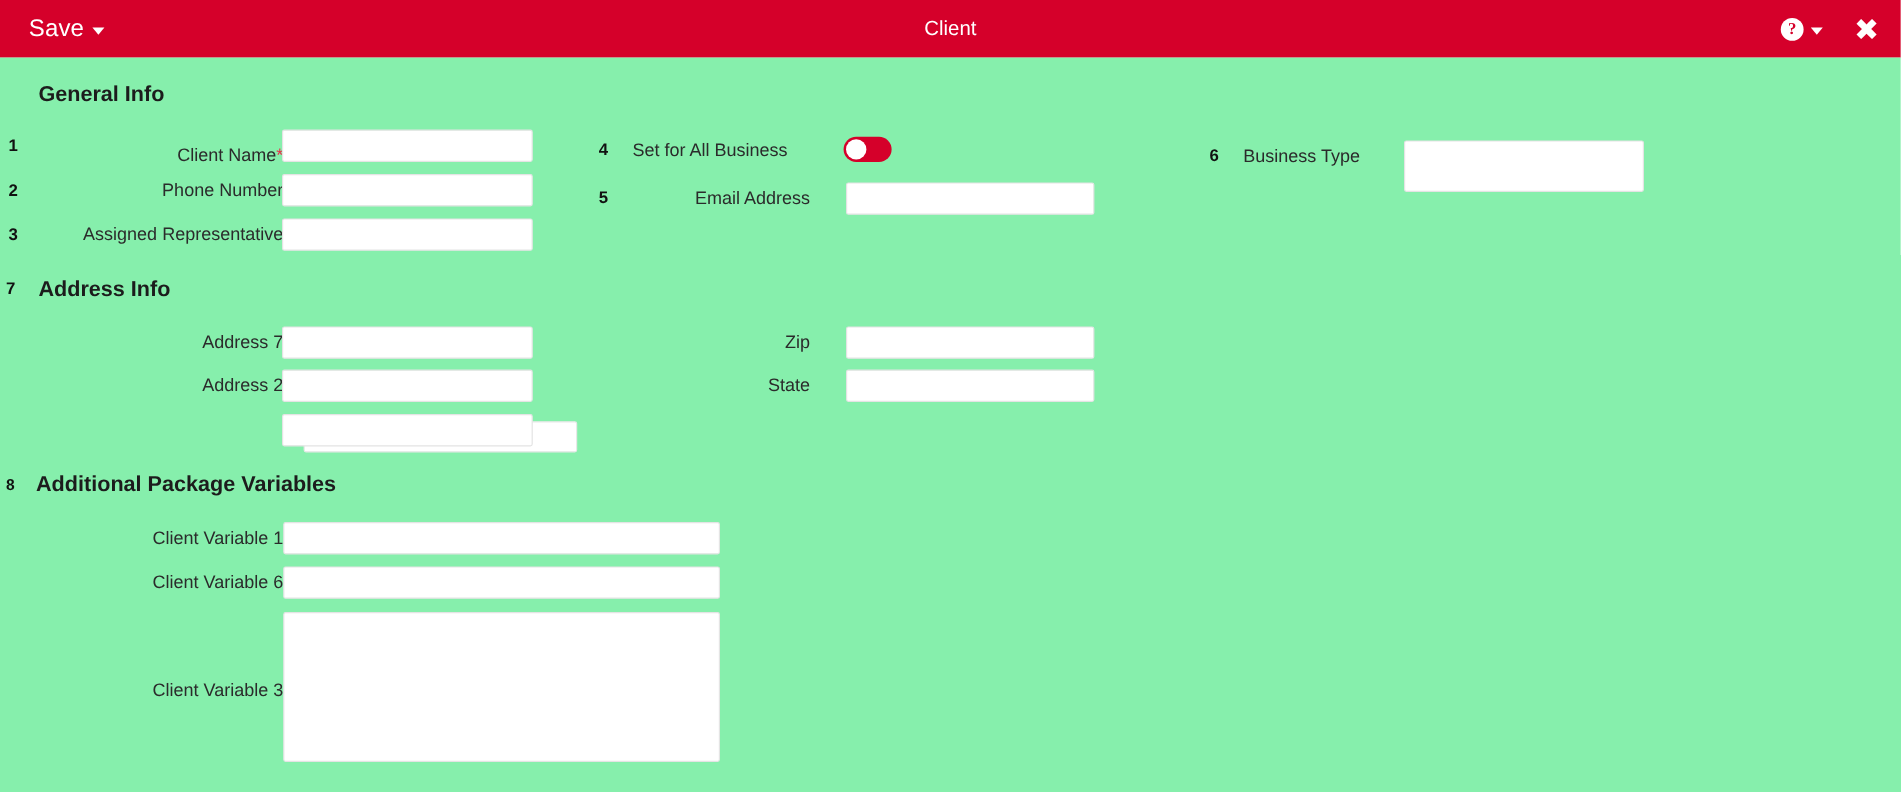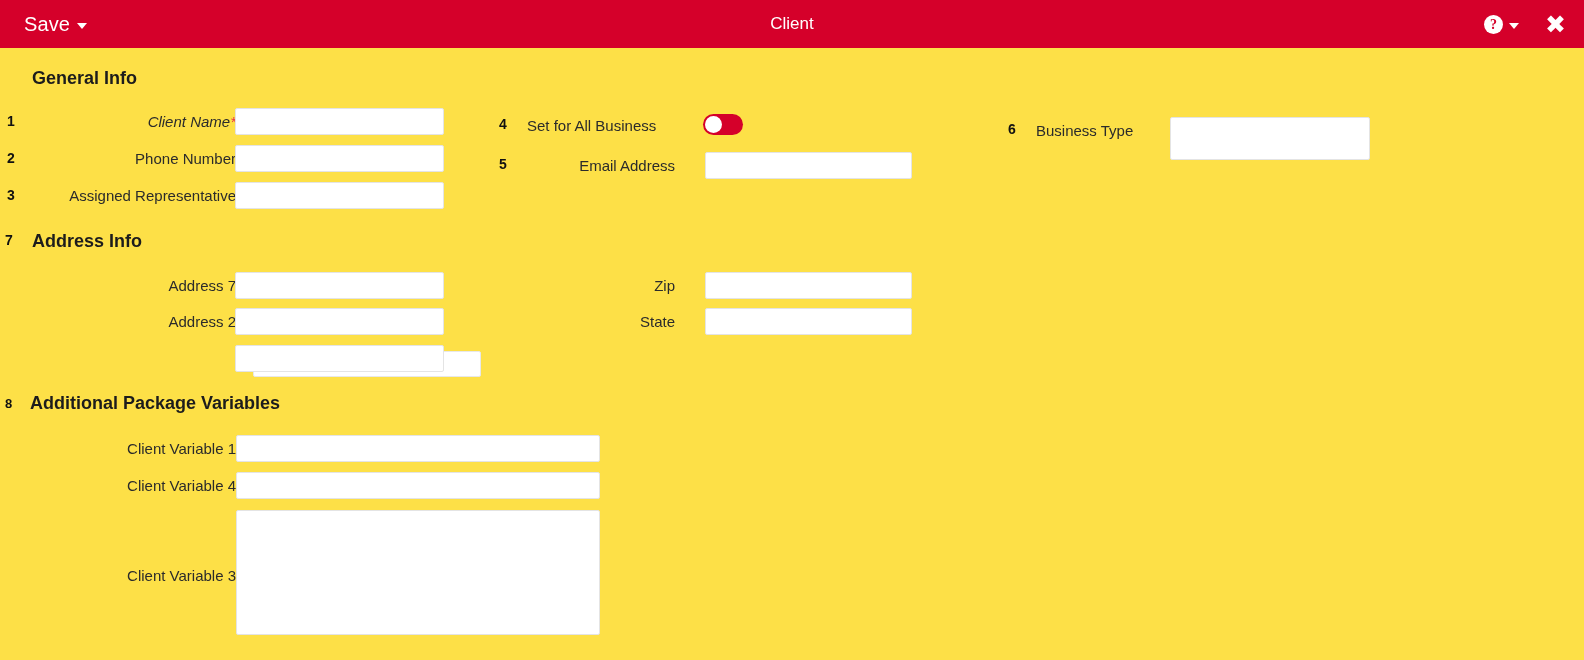--- a/index.html
+++ b/index.html
@@ -81,21 +81,21 @@
     line-height: 25px;
     color: #ffffff;
     font-family: "DejaVu Sans", sans-serif;
   }
 
   
   .canvas {
     position: relative;
     width: 1584px;
     height: 612px;
-    background: #fde047;
+    background: #86efac;
   }
 
   .section-title {
     position: absolute;
     font-size: 18px;
     font-weight: bold;
     color: #1c1c1c;
     white-space: nowrap;
   }
 
@@ -178,21 +178,21 @@
     <div class="close-icon">✖</div>
   </div>
 
 </div>
 
 <div class="canvas">
 
   <div class="section-title" style="left:32px; top:20px;">General Info</div>
 
   <div class="marker" style="left:7px; top:65px;">1</div>
-  <div class="field-label" style="right:1348px; top:66px;font-style:italic;"><span>Client Name</span><span class="req-star">*</span></div>
+  <div class="field-label" style="right:1348px; top:74px;"><span>Client Name</span><span class="req-star">*</span></div>
   <input class="text-input" style="left: 235px; top: 60px; width: 209px; height: 27px;" value="" placeholder="">
 
   <div class="marker" style="left:7px; top:102px;">2</div>
   <div class="field-label" style="right:1348px; top:103px;">Phone Number</div>
   <input class="text-input" style="left: 235px; top: 97px; width: 209px; height: 27px;" value="" placeholder="">
 
   <div class="marker" style="left:7px; top:139px;">3</div>
   <div class="field-label" style="right:1348px; top:140px;">Assigned Representative</div>
   <input class="text-input" style="left: 235px; top: 134px; width: 209px; height: 27px;" value="" placeholder="">
 
@@ -228,19 +228,19 @@
 
   <div class="field-label" style="right:909px; top:266px;">State</div>
   <input class="text-input" style="left: 705px; top: 260px; width: 207px; height: 27px;" value="" placeholder="">
 
   <div class="marker sm" style="left:5px; top:348px;">8</div>
   <div class="section-title" style="left:30px; top:345px;">Additional Package Variables</div>
 
   <div class="field-label" style="right:1348px; top:393px;">Client Variable 1</div>
   <input class="text-input" style="left: 236px; top: 387px; width: 364px; height: 27px;" value="" placeholder="">
 
-  <div class="field-label" style="right:1348px; top:430px;">Client Variable 4</div>
+  <div class="field-label" style="right:1348px; top:430px;">Client Variable 6</div>
   <input class="text-input" style="left: 236px; top: 424px; width: 364px; height: 27px;" value="" placeholder="">
 
   <div class="field-label" style="right:1348px; top:520px;">Client Variable 3</div>
   <textarea class="text-input" style="left: 236px; top: 462px; width: 364px; height: 125px;" placeholder=""></textarea>
 
 </div>
 
 </body></html>

